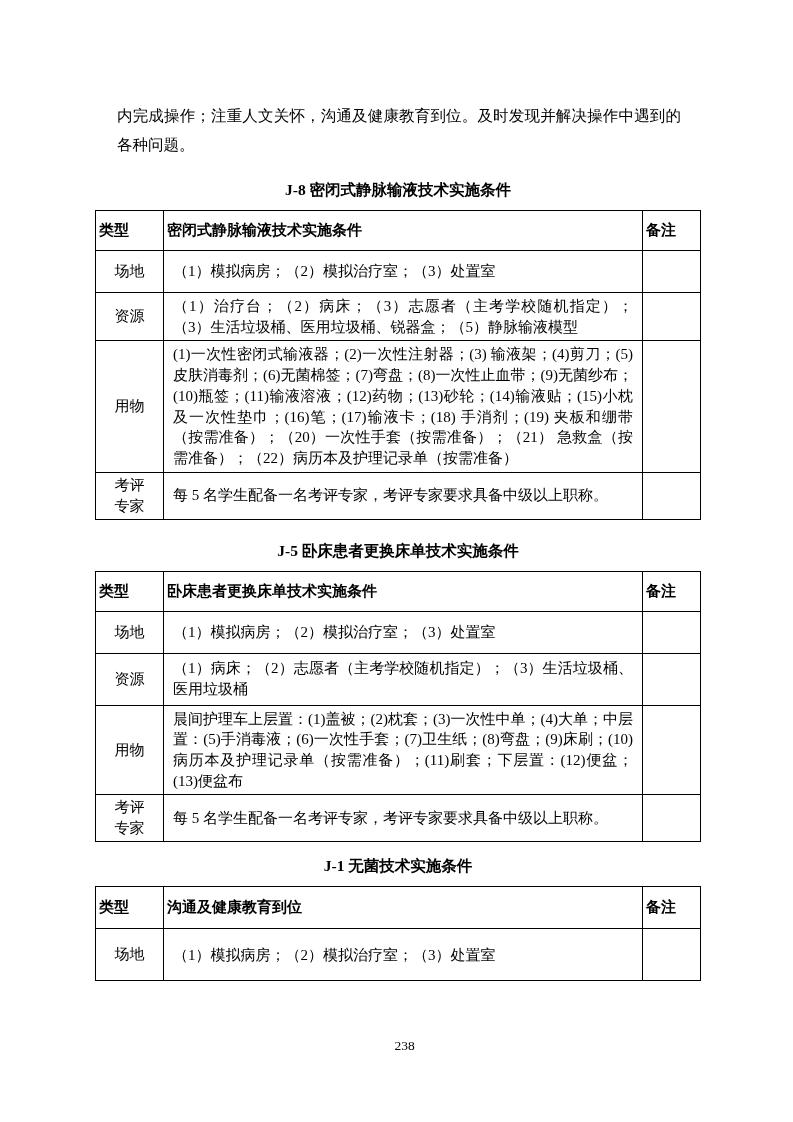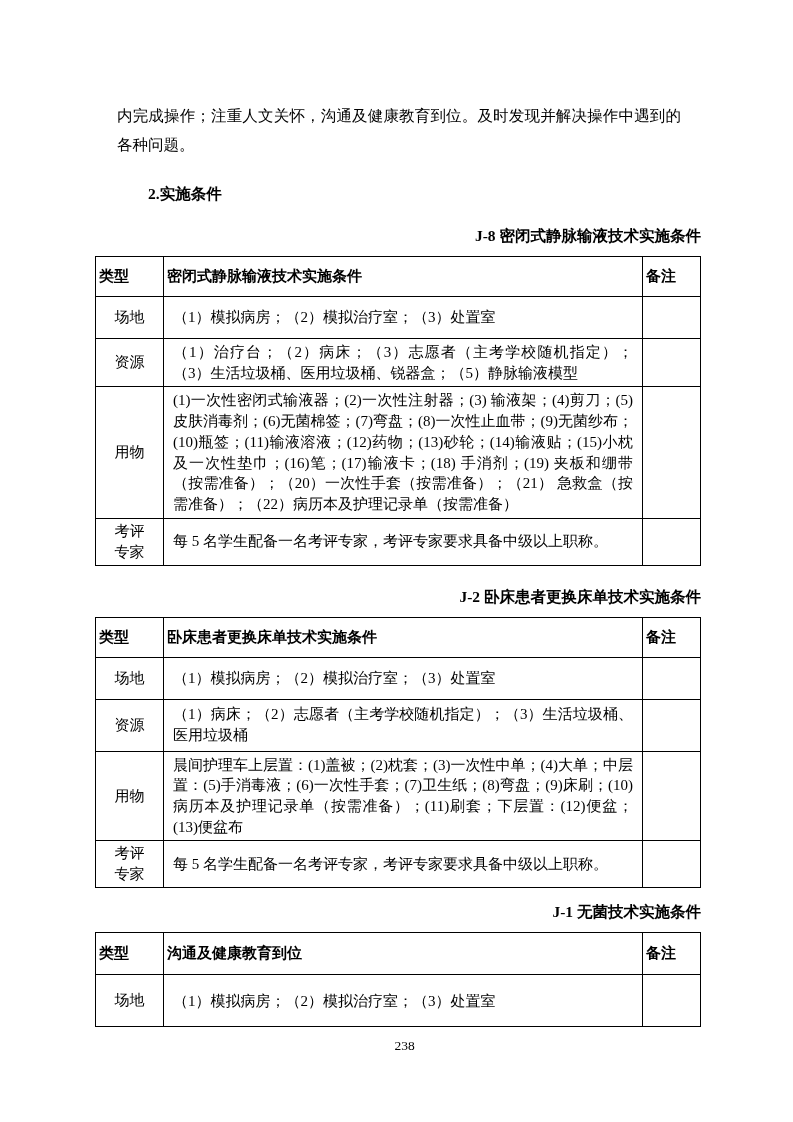--- a/index.html
+++ b/index.html
@@ -23,21 +23,21 @@
     line-height:29px;
     text-align:justify;
   }
   .section-heading {
     margin:25px 0 0 53px;
     font-size:15.5px;
     font-weight:bold;
   }
   .table-title {
     margin-top:21px;
-    text-align:right;
+    text-align:center;
     font-size:15.5px;
     font-weight:bold;
   }
   table.doc-table {
     width:100%;
     border-collapse:collapse;
     margin-top:9px;
     table-layout:fixed;
   }
   .doc-table col.col-type   { width:68px; }
@@ -79,21 +79,20 @@
   }
 </style>
 </head>
 <body>
 
 <div class="page">
   <div class="content">
 
     <p class="para">内完成操作；注重人文关怀，沟通及健康教育到位。及时发现并解决操作中遇到的各种问题。</p>
 
-    <div class="section-heading">2.实施条件</div>
 
     <div class="table-title">J-8  密闭式静脉输液技术实施条件</div>
     <table class="doc-table">
       <colgroup>
           <col class="col-type">
           <col>
           <col class="col-remark">
         </colgroup>
       <tbody>
         <tr class="h40">
@@ -118,21 +117,21 @@
         </tr>
         <tr class="h46">
           <td class="label-cell">考评
 专家</td>
           <td class="content-cell">每 5 名学生配备一名考评专家，考评专家要求具备中级以上职称。</td>
           <td class="remark-cell"></td>
         </tr>
       </tbody>
     </table>
 
-    <div class="table-title">J-2    卧床患者更换床单技术实施条件</div>
+    <div class="table-title">J-5    卧床患者更换床单技术实施条件</div>
     <table class="doc-table">
       <colgroup>
           <col class="col-type">
           <col>
           <col class="col-remark">
         </colgroup>
       <tbody>
         <tr class="h40">
           <th>类型</th>
           <th>卧床患者更换床单技术实施条件</th>

